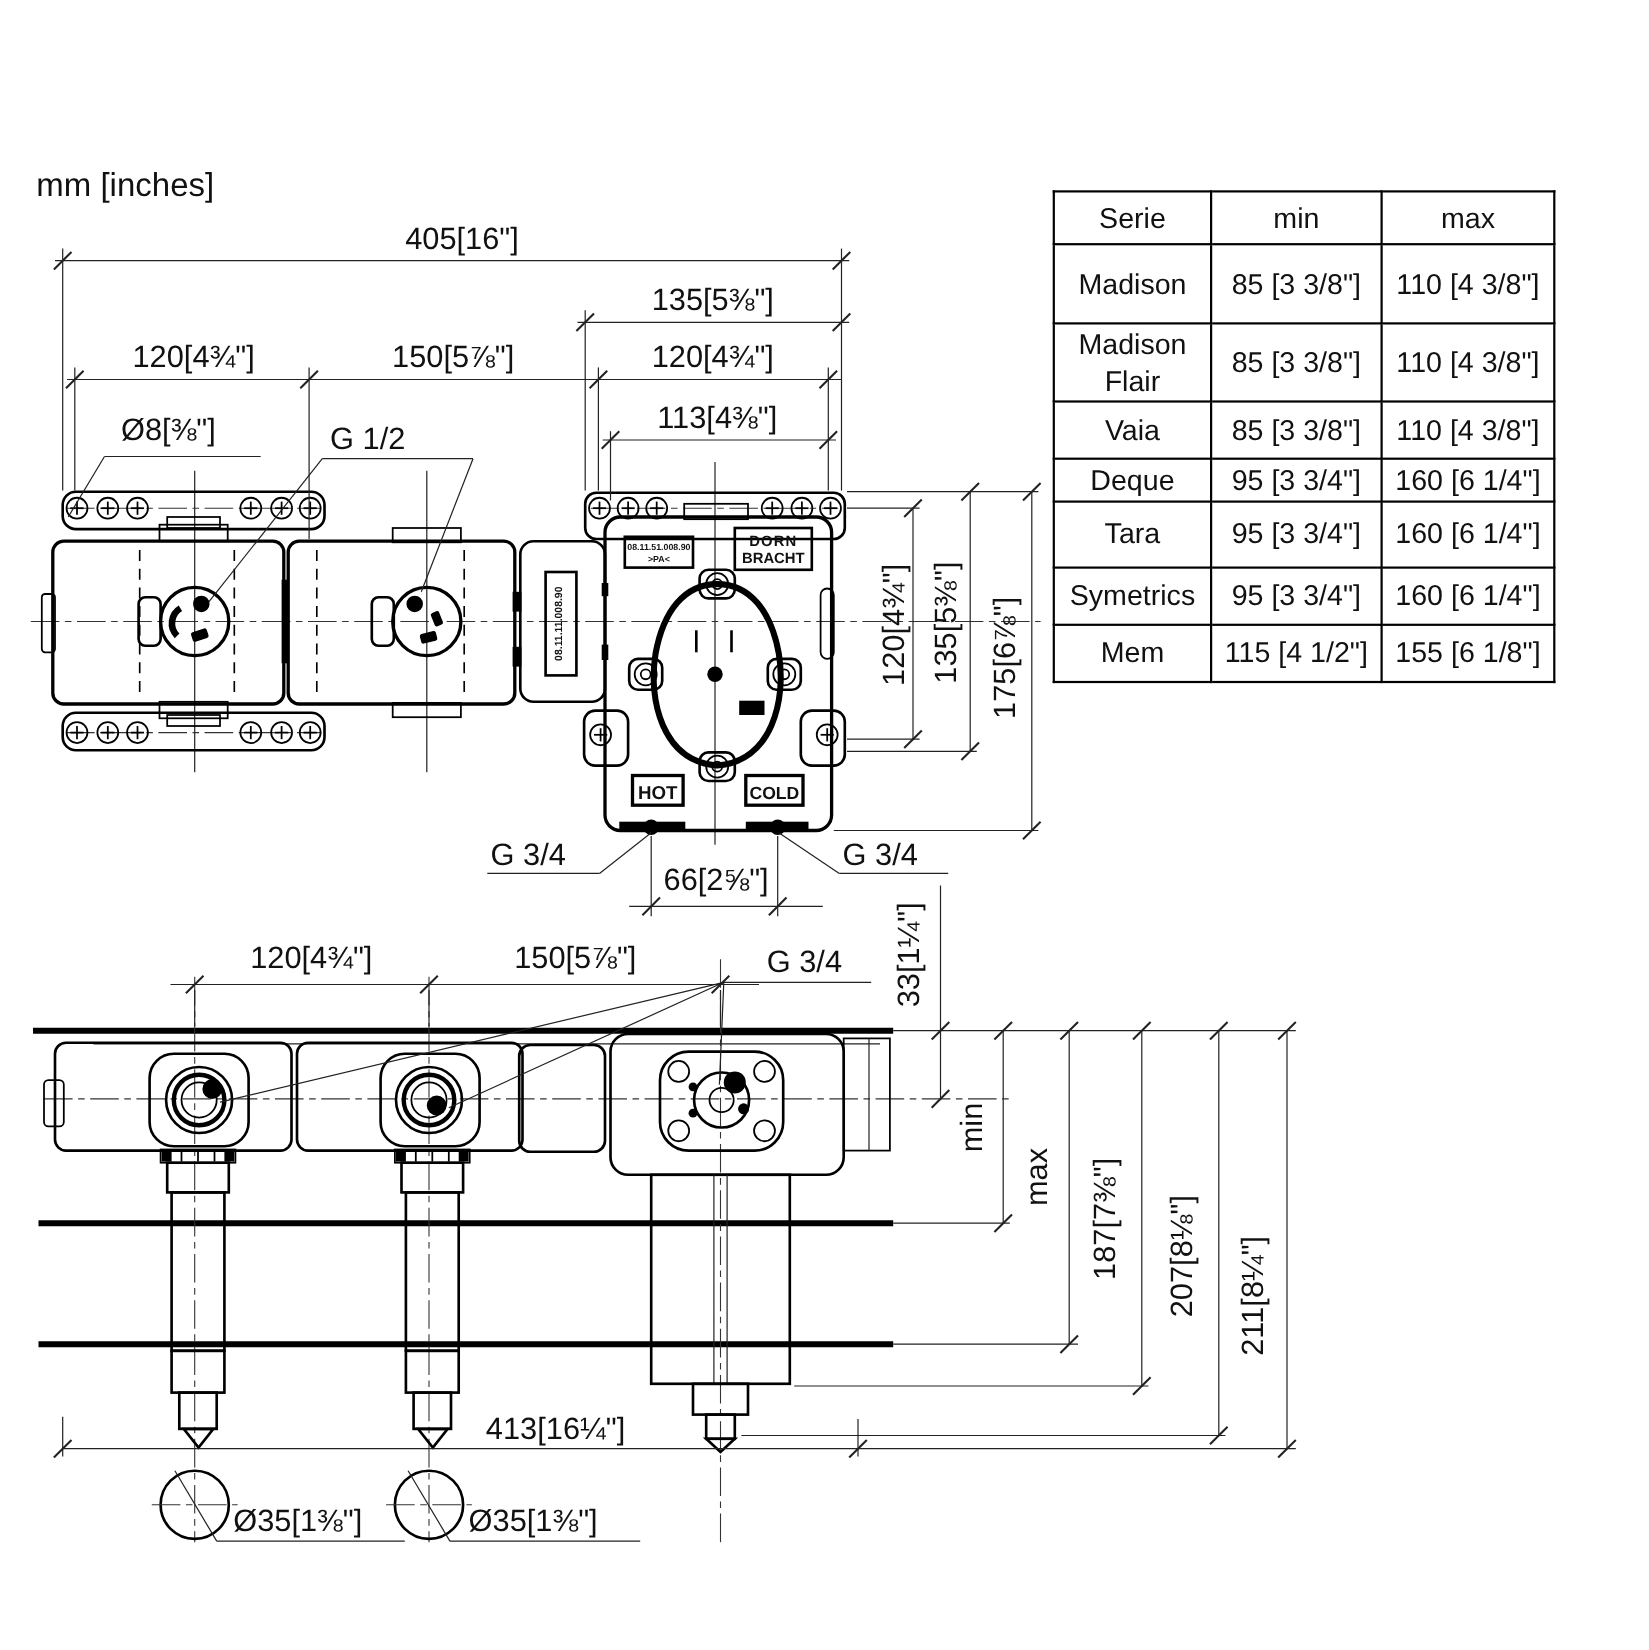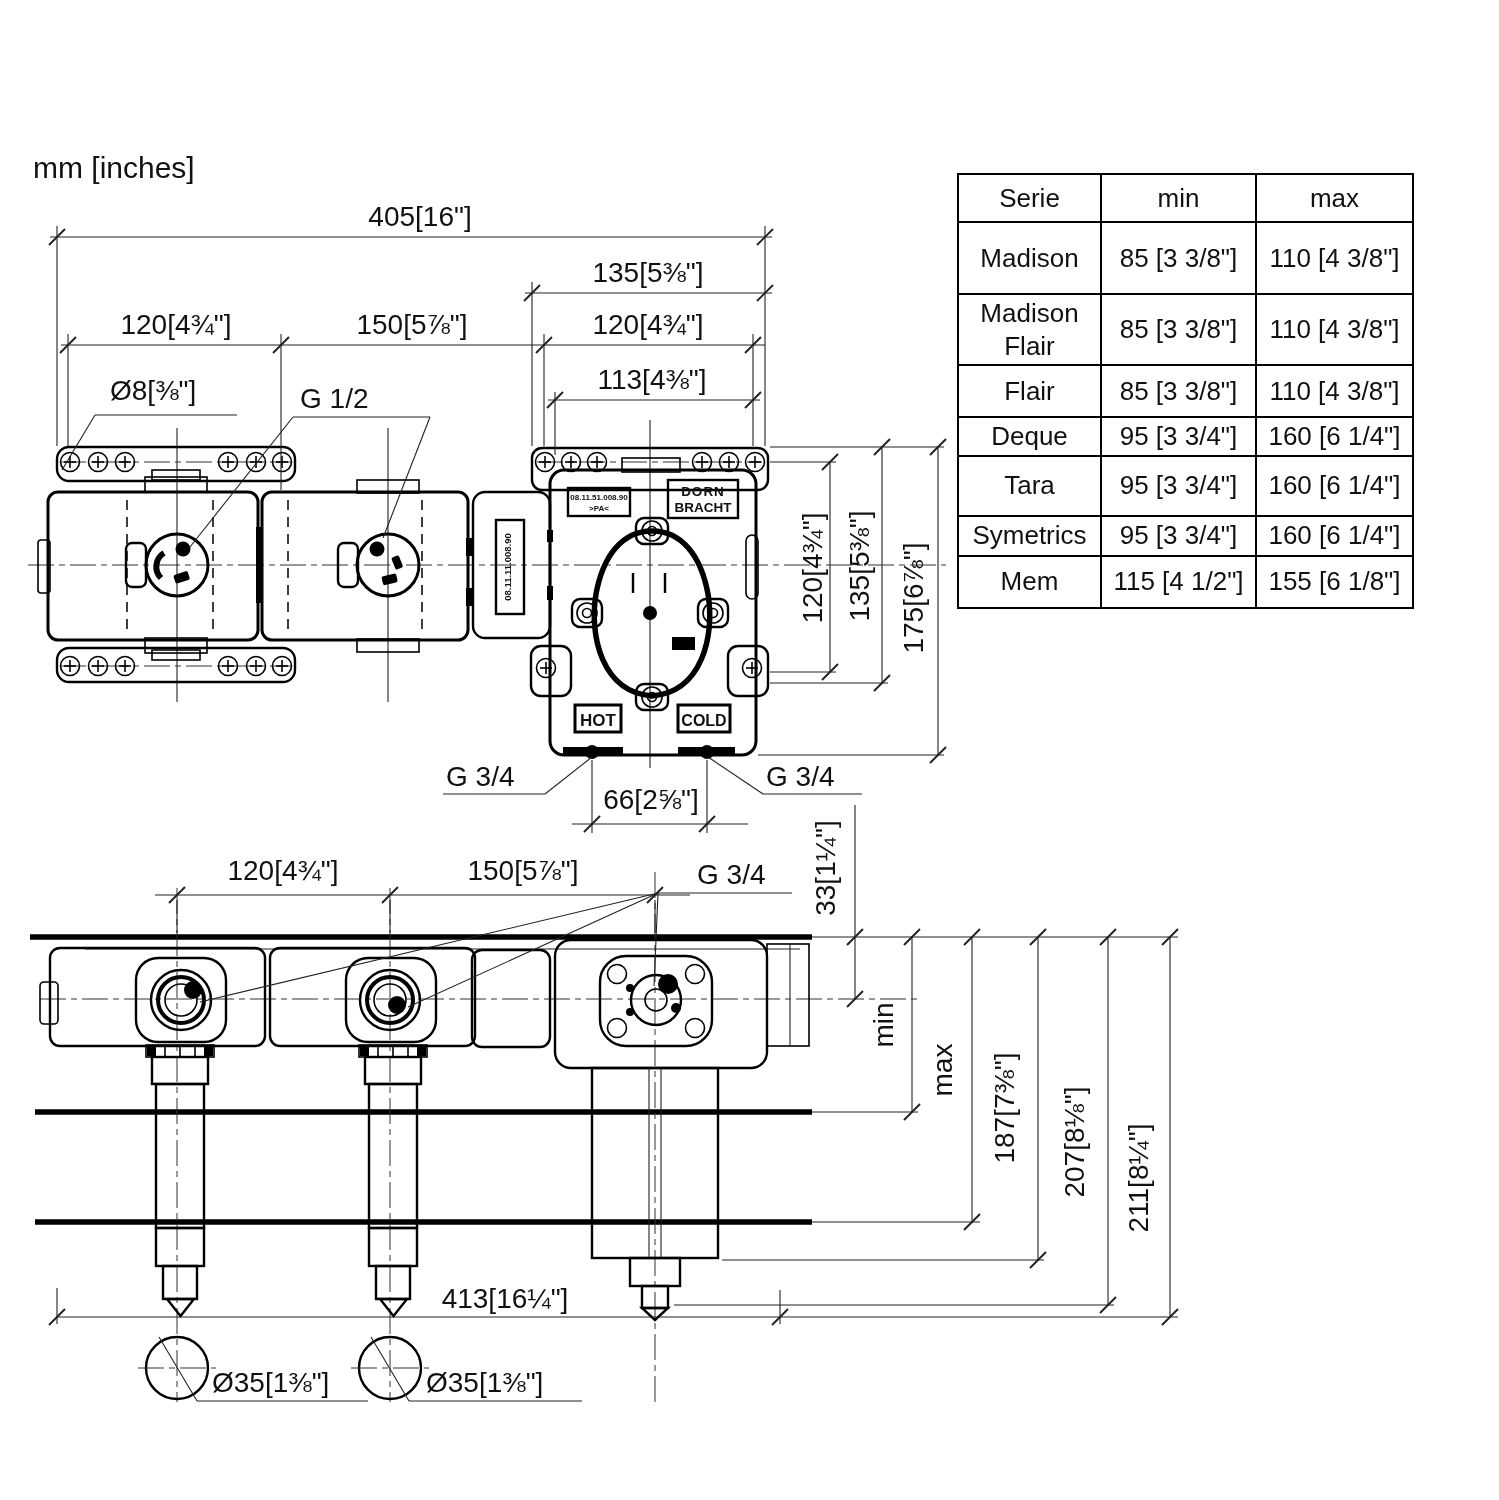--- a/index.html
+++ b/index.html
@@ -425,35 +425,35 @@
       <td>Madison</td>
       <td>85 [3 3/8"]</td>
       <td>110 [4 3/8"]</td>
     </tr>
     <tr style="height:68px">
       <td>Madison Flair</td>
       <td>85 [3 3/8"]</td>
       <td>110 [4 3/8"]</td>
     </tr>
     <tr style="height:52px">
-      <td>Flair</td>
+      <td>Vaia</td>
       <td>85 [3 3/8"]</td>
       <td>110 [4 3/8"]</td>
     </tr>
     <tr style="height:34px">
       <td>Deque</td>
       <td>95 [3 3/4"]</td>
       <td>160 [6 1/4"]</td>
     </tr>
     <tr style="height:60px">
       <td>Tara</td>
       <td>95 [3 3/4"]</td>
       <td>160 [6 1/4"]</td>
     </tr>
-    <tr style="height:40px">
+    <tr style="height:52px">
       <td>Symetrics</td>
       <td>95 [3 3/4"]</td>
       <td>160 [6 1/4"]</td>
     </tr>
     <tr style="height:52px">
       <td>Mem</td>
       <td>115 [4 1/2"]</td>
       <td>155 [6 1/8"]</td>
     </tr>
   </tbody>

